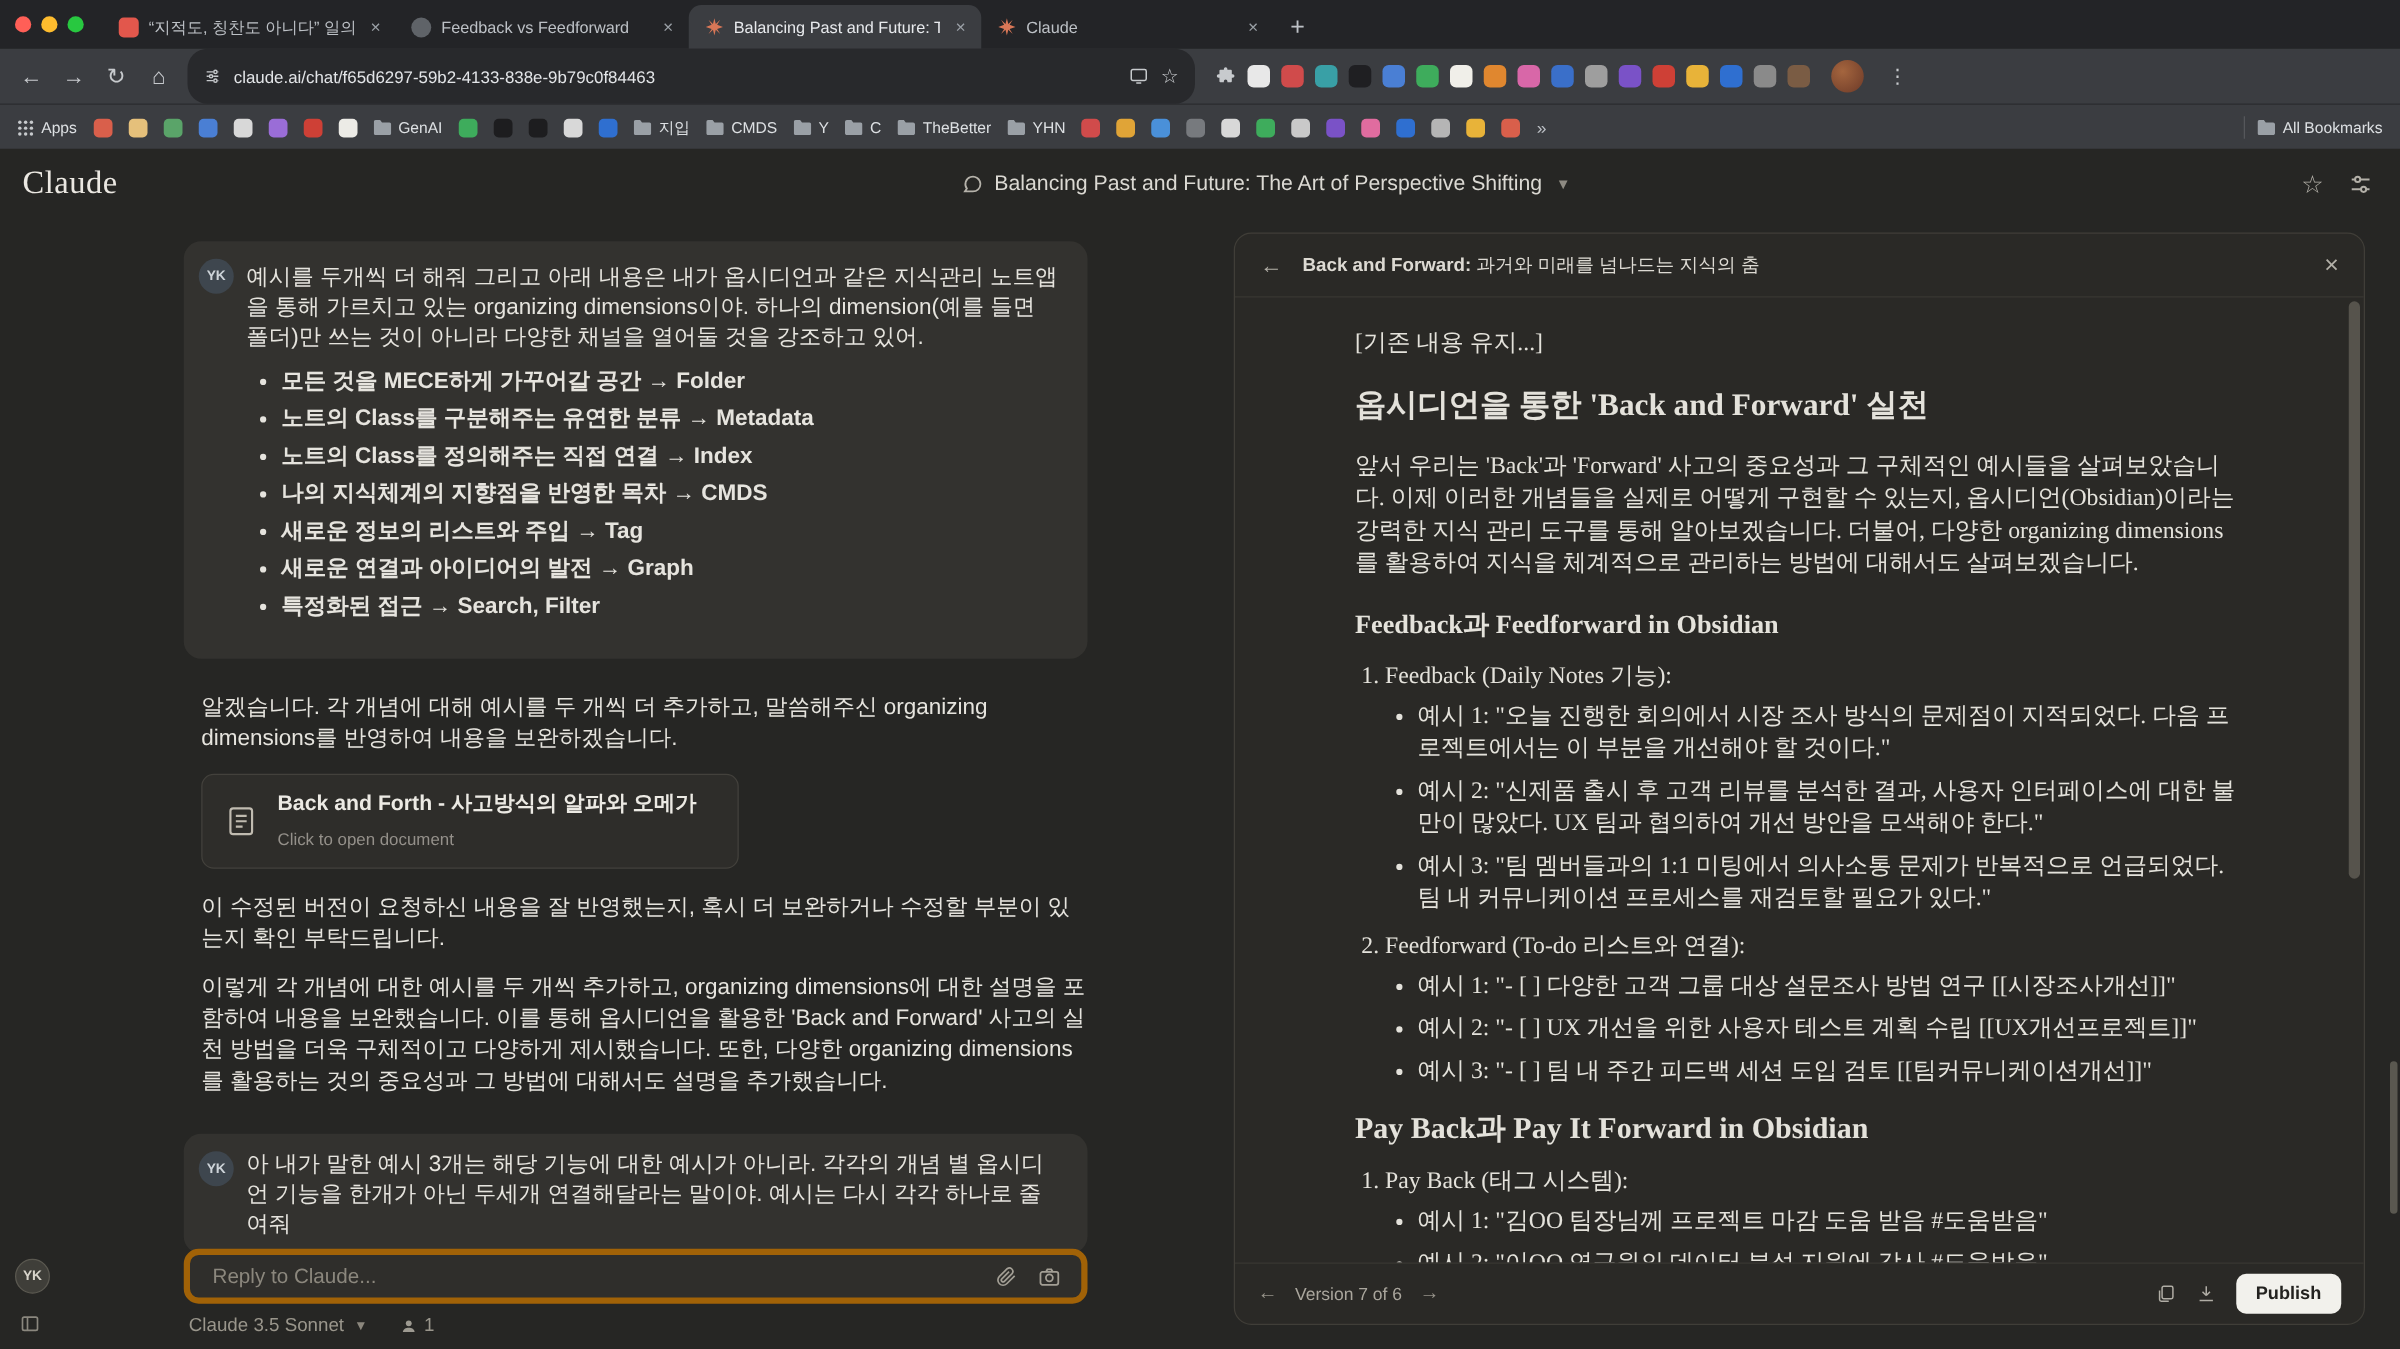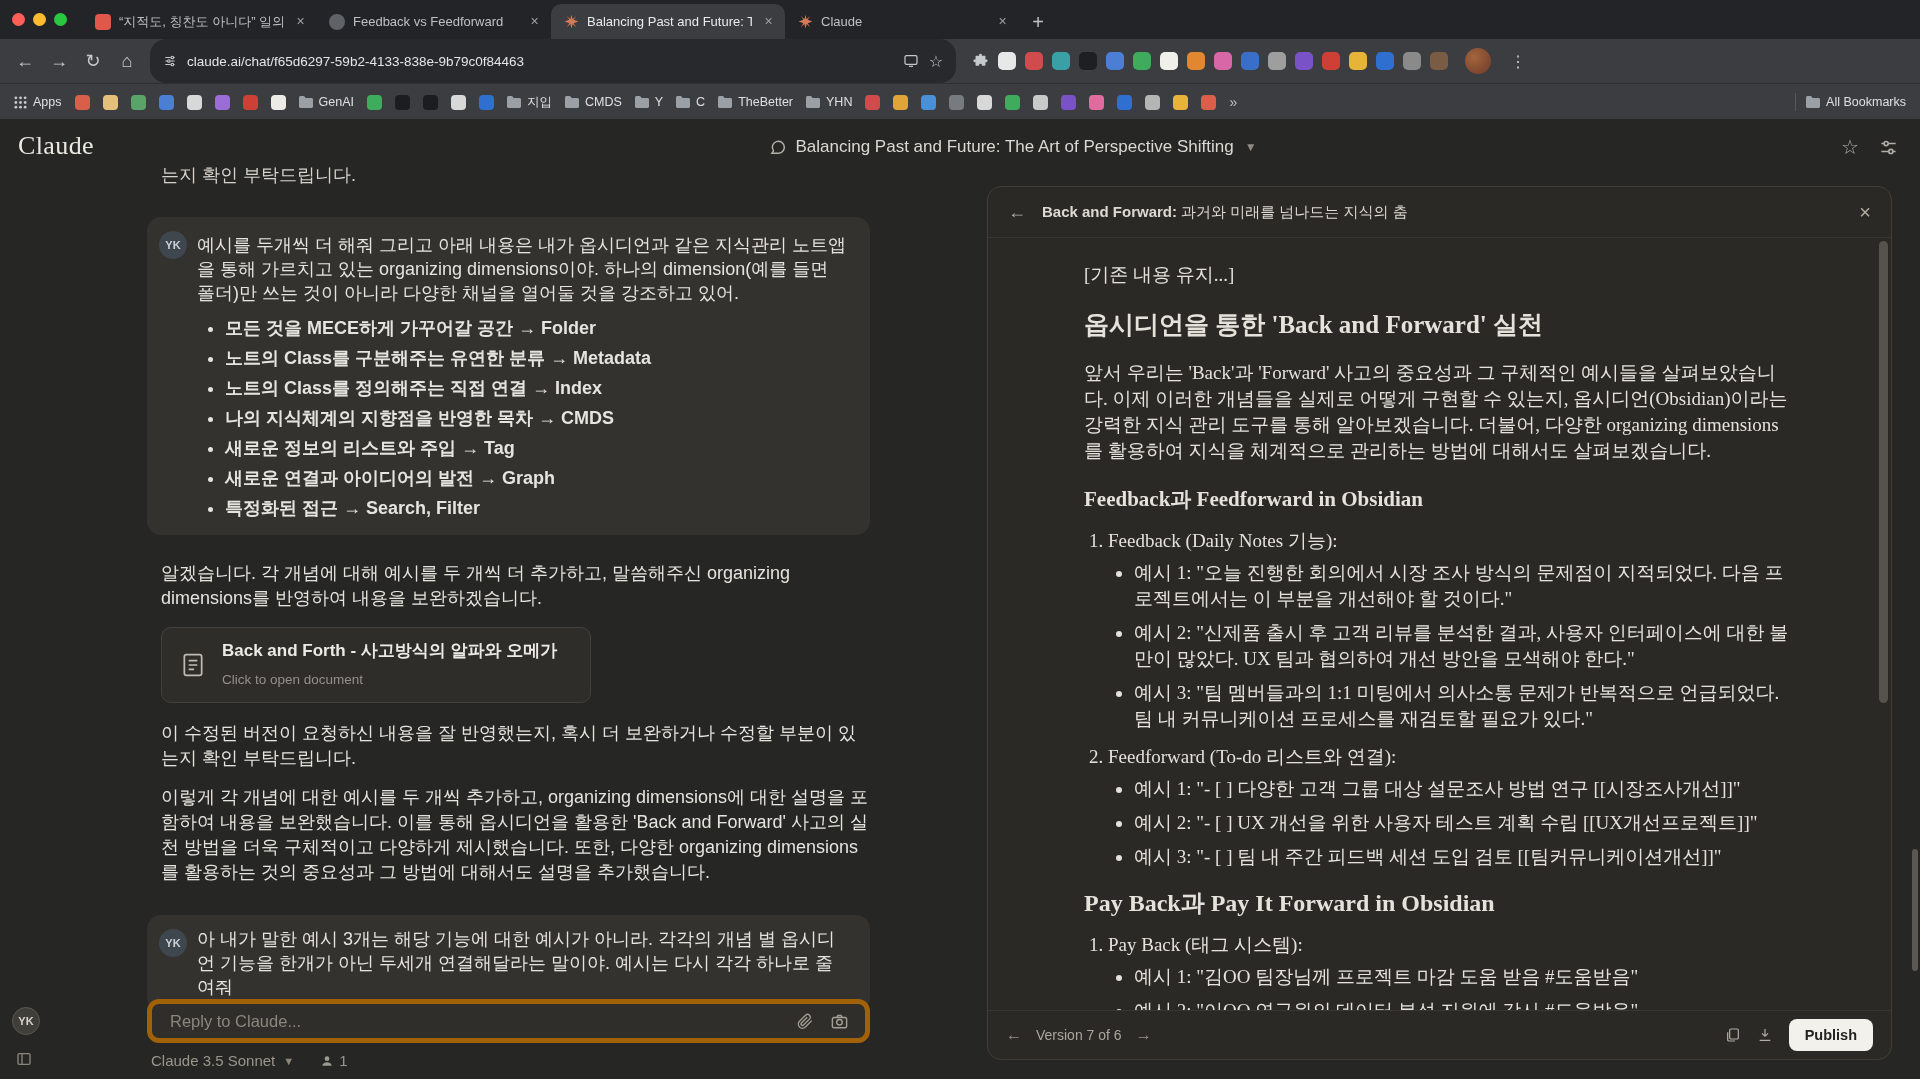--- a/index.html
+++ b/index.html
@@ -43,21 +43,21 @@
   .ctitle .chev{color:#8d8a82;font-size:12px;margin-left:2px}
   .topright{position:absolute;right:22px;top:16px;display:flex;gap:20px;align-items:center;color:#b3b0a8;font-size:20px}
   .chat{position:absolute;top:0;left:0;width:986px;height:960px;overflow:hidden}
   .chatcol{margin-left:147px;width:723px;padding-top:44px}
   .remnant{color:#d6d3cd;font-size:18px;line-height:24px;padding-left:14px}
   .msg{position:relative;background:#33322f;border-radius:14px;margin-top:30px;padding:16px 22px 16px 50px;color:#e6e4de;font-size:18px;line-height:24px}
   .avatar{position:absolute;left:12px;top:14px;width:28px;height:28px;border-radius:50%;background:#3e464e;color:#cdd3d8;font-size:11px;font-weight:700;display:flex;align-items:center;justify-content:center}
   .msg p{margin:0}
   .msg ul{margin:12px 0 0;padding-left:26px;list-style:disc}
   .msg li{font-weight:700;margin:0 0 8px 2px;line-height:22px}
-  .msg li:last-child{margin-bottom:0}
+  .msg li:last-child{margin-bottom:16px}
   .assistant{margin-top:26px;padding-left:14px;color:#e6e4de;font-size:18px;line-height:25px}
   .assistant p{margin:0 0 14px}
   .doccard{display:flex;align-items:center;gap:16px;border:1px solid #43413c;background:#2e2d2a;border-radius:10px;padding:10px 18px;width:430px;margin:16px 0 18px;box-sizing:border-box;cursor:pointer}
   .doctitle{font-size:17px;color:#eceae4;font-weight:600}
   .docsub{font-size:13.5px;color:#94908a;margin-top:4px}
   .msg.small{padding-top:12px;padding-bottom:12px}
   .composer-area{position:absolute;left:147px;bottom:10px;width:723px}
   .composer{height:44px;border:5px solid #a16207;background:#2f2e2b;border-radius:12px;display:flex;align-items:center;padding:0 16px;gap:16px;box-sizing:border-box}
   .composer input{flex:1;background:transparent;border:none;outline:none;color:#e6e4de;font-size:16.5px;font-family:inherit}
   .composer input::placeholder{color:#8b877d}
@@ -296,21 +296,20 @@
       <svg width="19" height="19" viewBox="0 0 24 24" fill="none" stroke="#b3b0a8" stroke-width="2">
           <path d="M3 7h18M3 17h18"></path>
           <circle cx="9" cy="7" r="2.6" fill="#262624"></circle>
           <circle cx="15" cy="17" r="2.6" fill="#262624"></circle>
         </svg>
     </div>
   </div>
 
   <div class="chat">
     <div class="chatcol">
-      <div class="remnant">는지 확인 부탁드립니다.</div>
 
       <div class="msg">
         <div class="avatar">YK</div>
         <p>예시를 두개씩 더 해줘 그리고 아래 내용은 내가 옵시디언과 같은 지식관리 노트앱을 통해 가르치고 있는 organizing dimensions이야. 하나의 dimension(예를 들면 폴더)만 쓰는 것이 아니라 다양한 채널을 열어둘 것을 강조하고 있어.</p>
         <ul>
           <li>모든 것을 MECE하게 가꾸어갈 공간 → Folder</li>
           <li>노트의 Class를 구분해주는 유연한 분류 → Metadata</li>
           <li>노트의 Class를 정의해주는 직접 연결 → Index</li>
           <li>나의 지식체계의 지향점을 반영한 목차 → CMDS</li>
           <li>새로운 정보의 리스트와 주입 → Tag</li>

